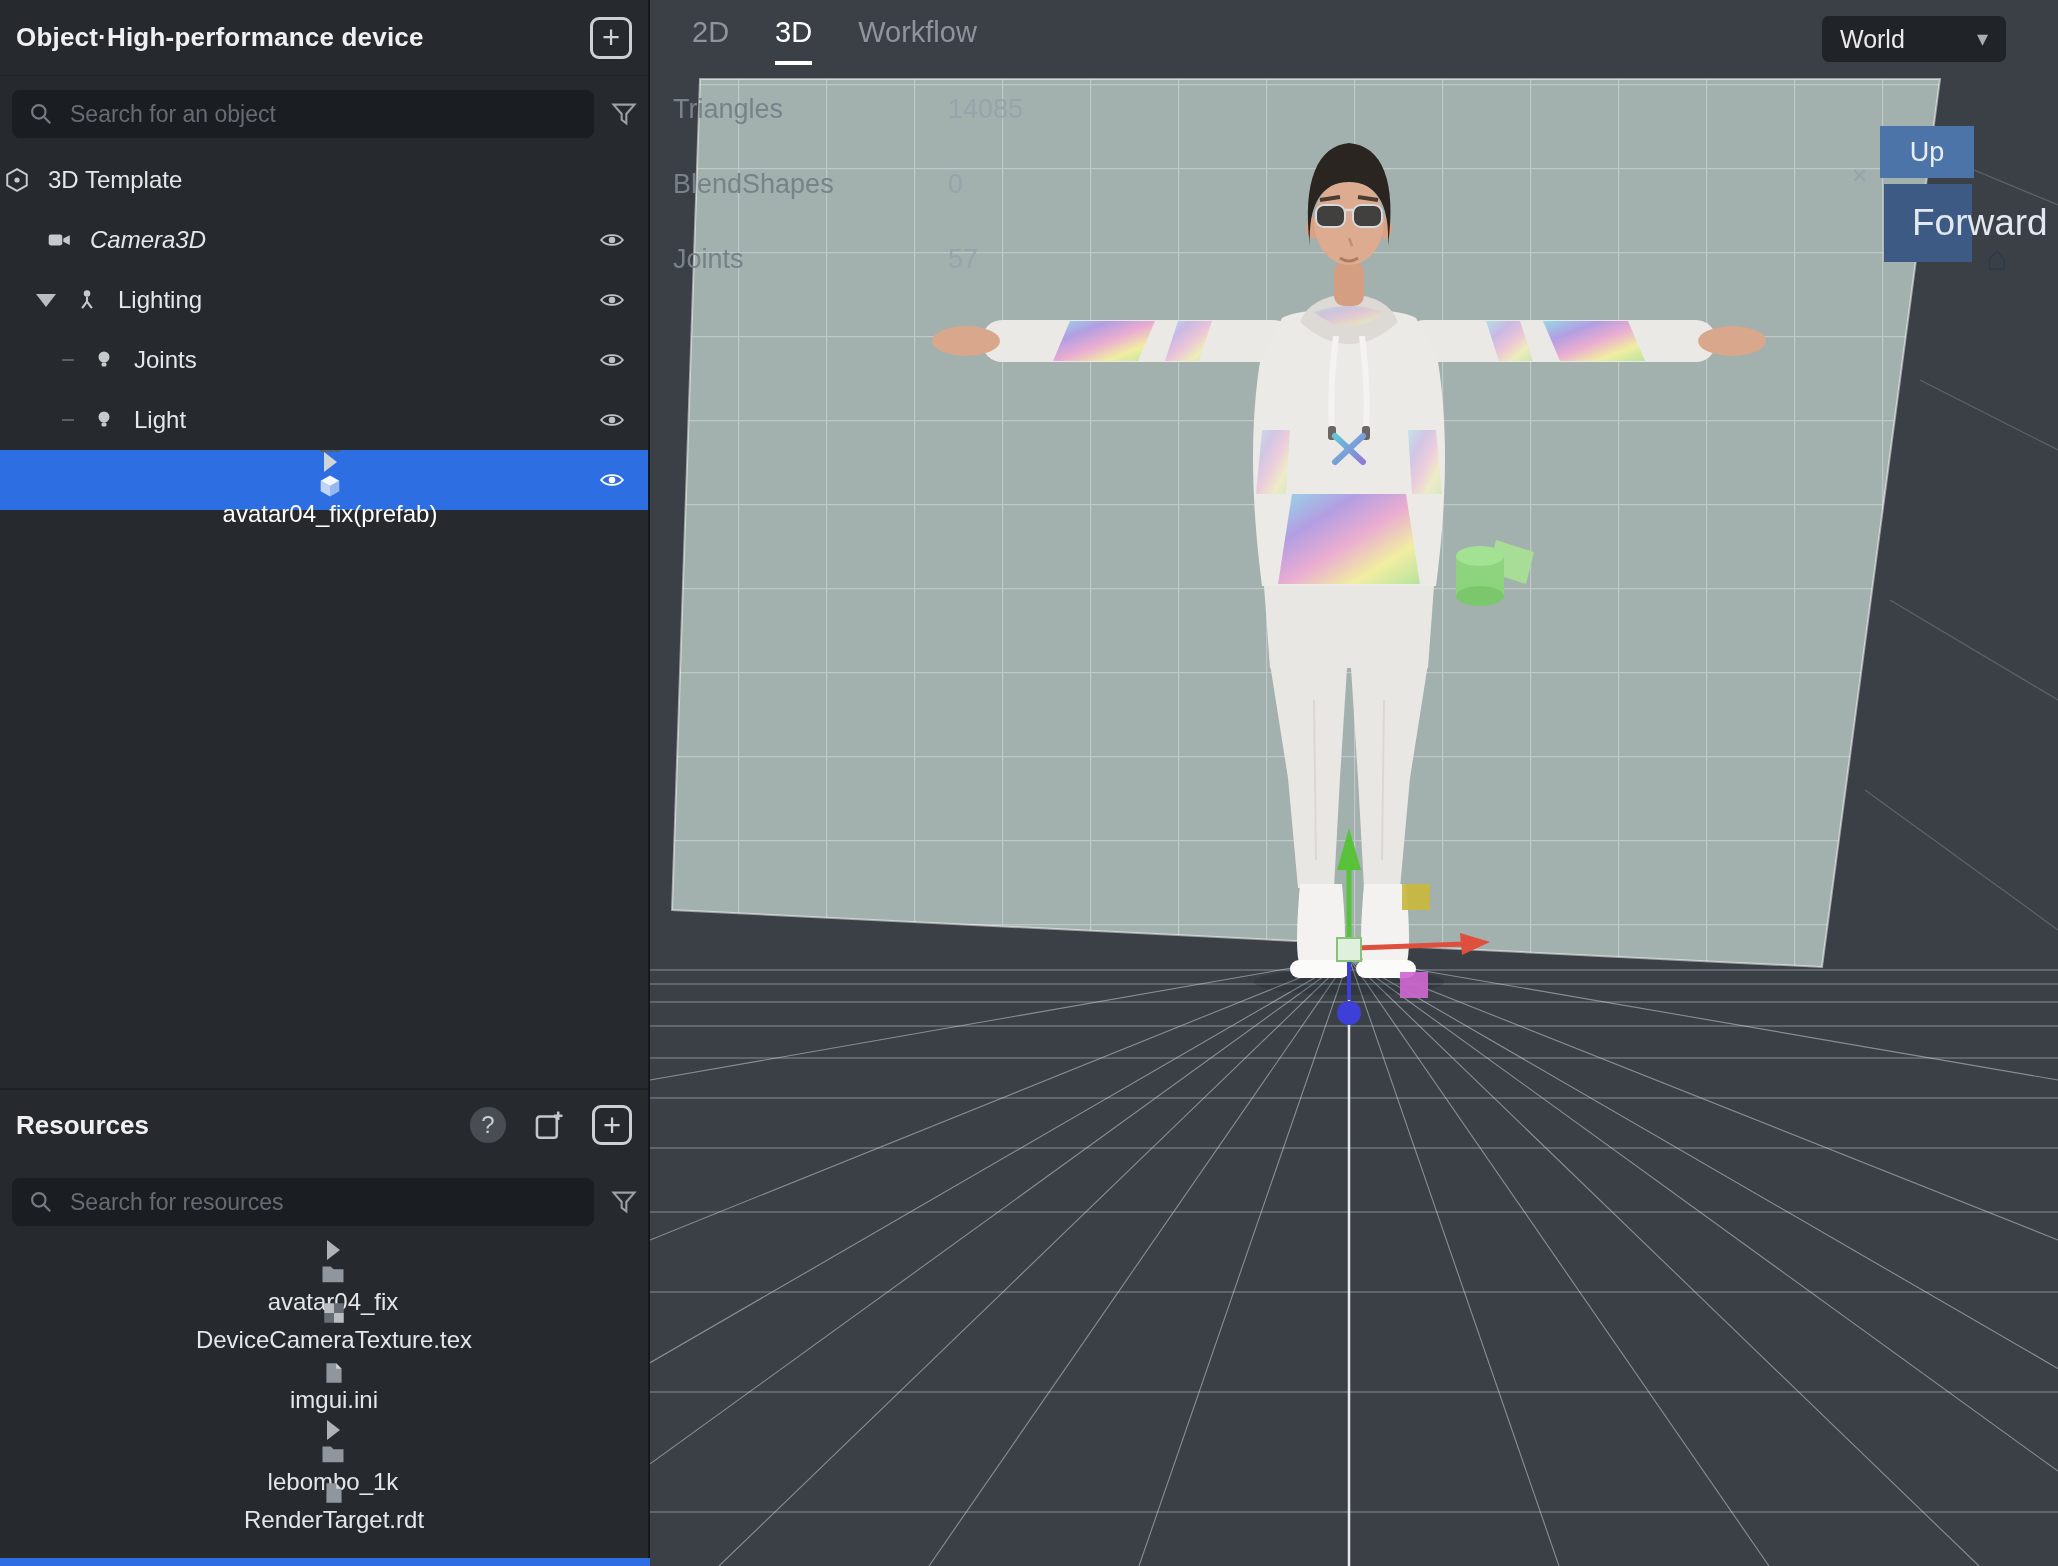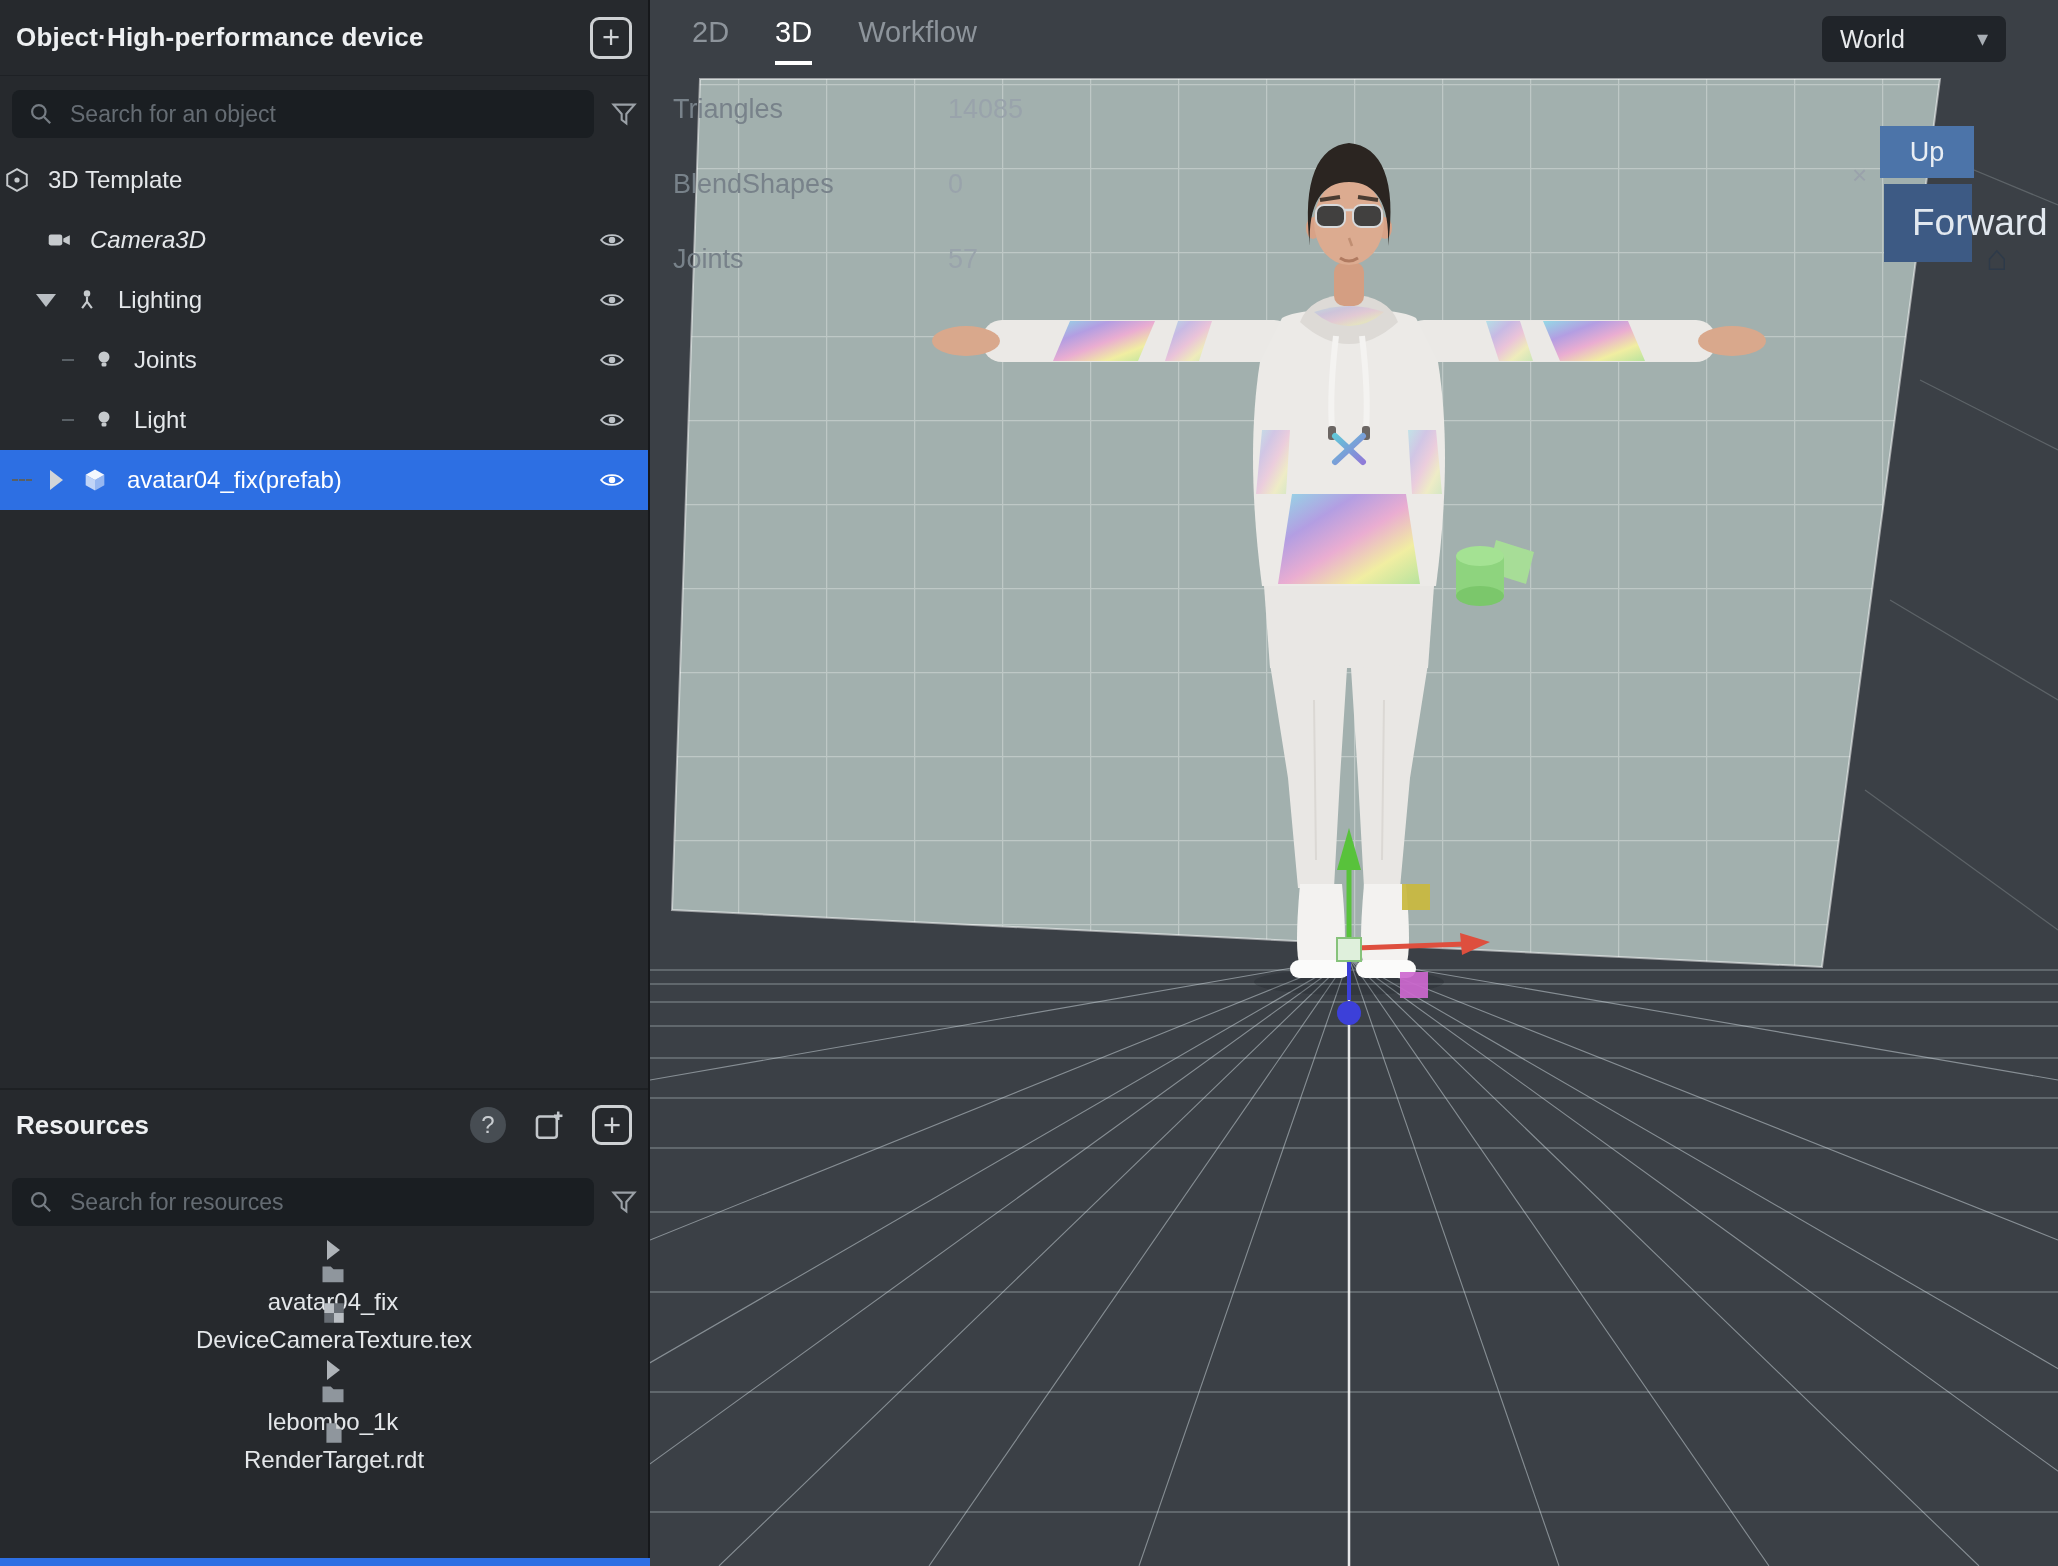--- a/index.html
+++ b/index.html
@@ -30,21 +30,21 @@
   .tree { position: absolute; top: 150px; left: 0; right: 0; }
   .tree-row { height: 60px; display: flex; align-items: center; column-gap: 18px;
     color: #e4e7ea; font-size: 24px; position: relative; cursor: pointer; }
   .tree-row .t-icon { color: #c6cacd; display: flex; }
   .tree-row.selected { background: #2d6fe3; color: #ffffff; }
   .tree-row.selected .t-icon, .tree-row.selected .eye { color: #ffffff; }
   .indent-0 { padding-left: 4px; }
   .indent-1 { padding-left: 46px; font-style: italic; }
   .indent-1c { padding-left: 36px; }
   .indent-2 { padding-left: 62px; }
-  .row-avatar { padding-left: 12px; }
+  .row-avatar { padding-left: 12px; flex-direction: column; }
   .eye { position: absolute; right: 22px; top: 17px; color: #bdc2c7; cursor: pointer; display: flex; }
   .caret-down { width: 0; height: 0; border-left: 10px solid transparent; border-right: 10px solid transparent;
     border-top: 13px solid #b9bec3; }
   .caret-right { width: 0; height: 0; border-top: 10px solid transparent; border-bottom: 10px solid transparent;
     border-left: 13px solid #d2d5d8; }
   .caret-right.gray { border-left-color: #aeb3b8; }
   .dash-connector { width: 20px; border-top: 2px dashed #596066; }
   .dash-small { width: 12px; border-top: 2px dashed #596066; }
 
   
@@ -265,20 +265,29 @@
         <svg width="26" height="26" viewBox="0 0 24 24">
             <rect x="3" y="3" width="9" height="9" fill="#b9bec3"></rect>
             <rect x="12" y="3" width="9" height="9" fill="#676d74"></rect>
             <rect x="3" y="12" width="9" height="9" fill="#676d74"></rect>
             <rect x="12" y="12" width="9" height="9" fill="#b9bec3"></rect>
           </svg>
       </span>
       <span>DeviceCameraTexture.tex</span>
     </div>
 
+    <div class="res-row file">
+      <span class="t-icon">
+        <svg width="26" height="26" viewBox="0 0 24 24">
+            <path d="M5 3 h9 l5 5 v13 H5 Z" fill="currentColor"></path>
+            <path d="M14 3 l5 5 h-5 Z" fill="#d0d3d6"></path>
+          </svg>
+      </span>
+      <span>imgui.ini</span>
+    </div>
 
     <div class="res-row folder">
       <span class="caret-right gray"></span>
       <span class="t-icon">
         <svg width="28" height="28" viewBox="0 0 24 24">
             <path d="M3 5.5 h7 l2.5 2.5 H21 v11 H3 Z" fill="currentColor"></path>
           </svg>
       </span>
       <span>lebombo_1k</span>
     </div>

